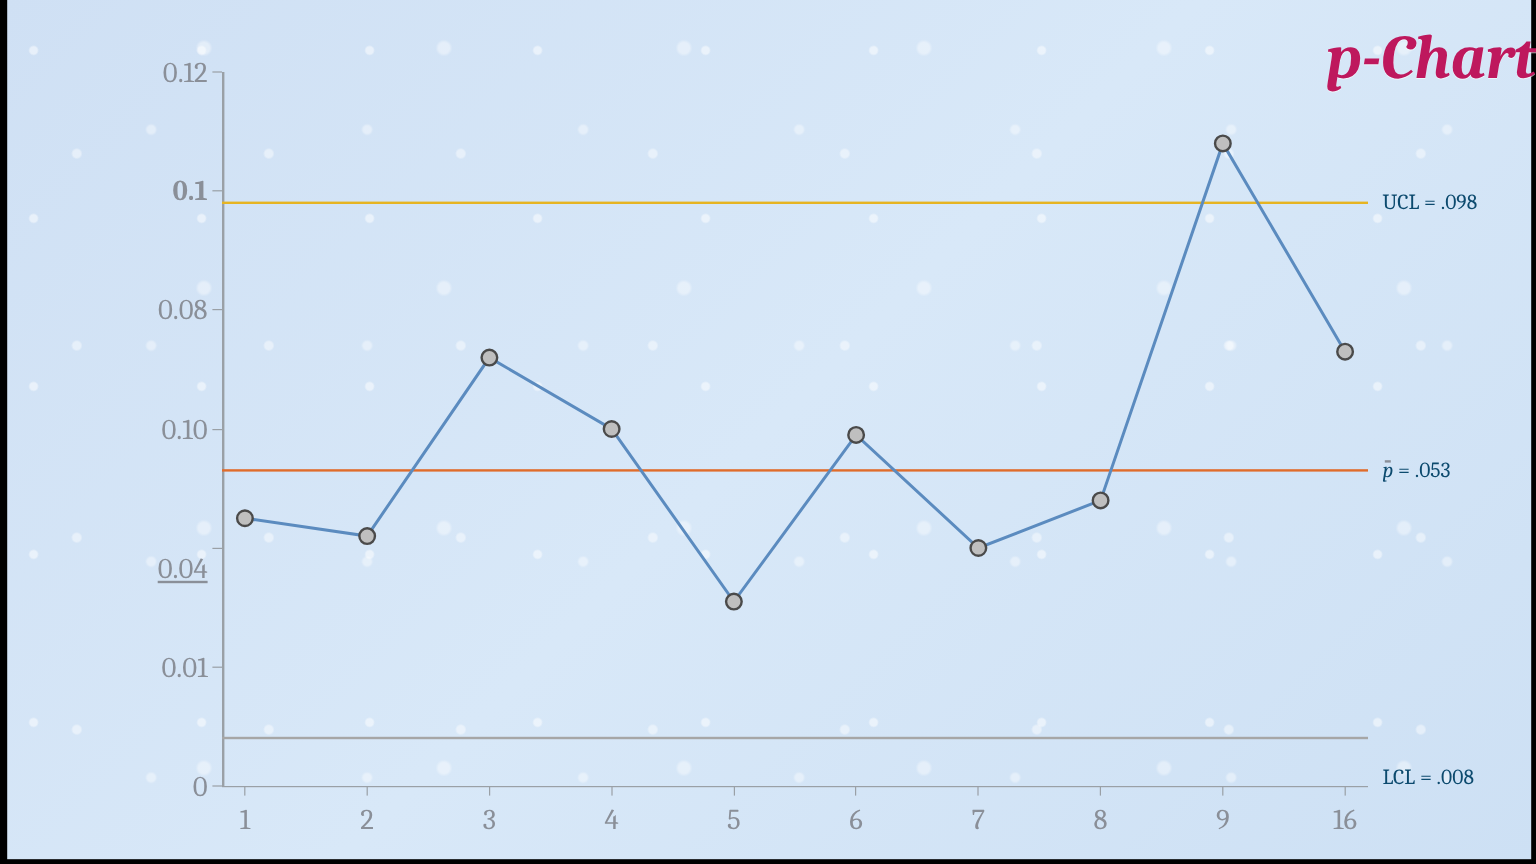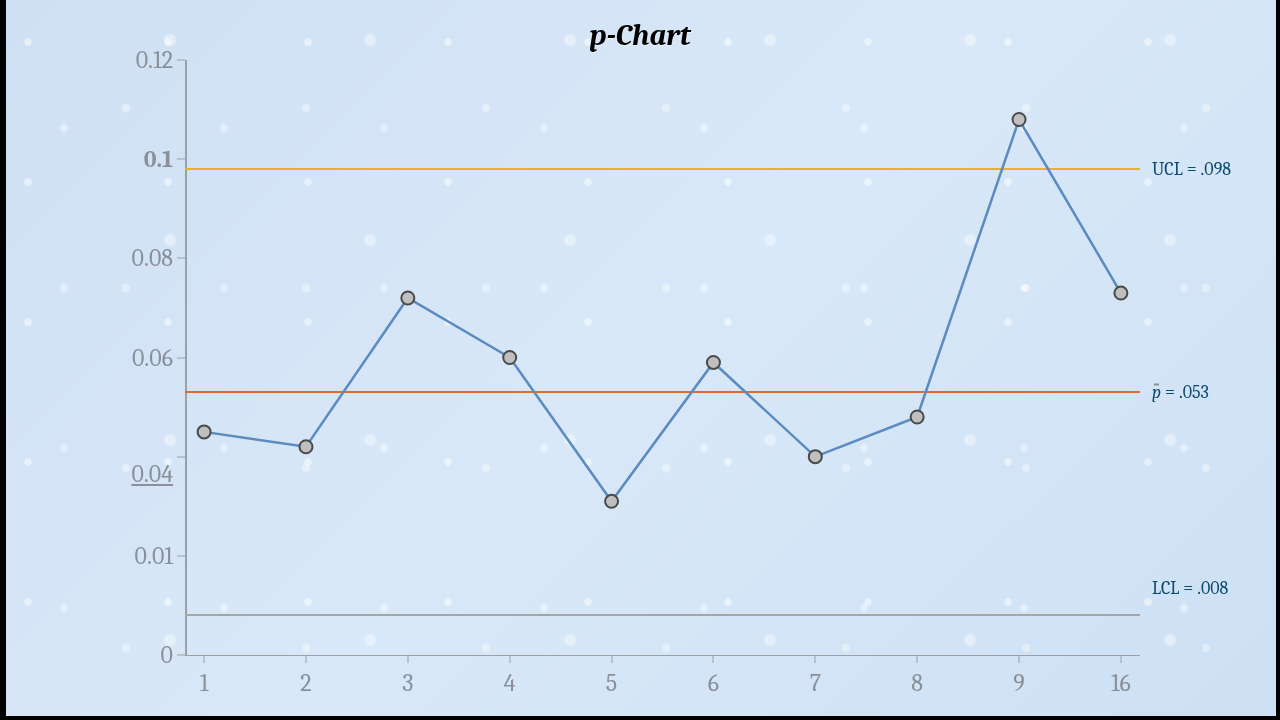--- a/index.html
+++ b/index.html
@@ -8,22 +8,22 @@
     background:
       radial-gradient(circle at 20% 30%, rgba(255,255,255,.5) 0 2%, transparent 3%) ,
       radial-gradient(circle at 70% 60%, rgba(255,255,255,.4) 0 2%, transparent 3%) ,
       radial-gradient(circle at 40% 80%, rgba(255,255,255,.45) 0 2%, transparent 3%) ,
       radial-gradient(circle at 85% 20%, rgba(255,255,255,.4) 0 2%, transparent 3%) ,
       linear-gradient(135deg,#cfe0f4 0%,#d8e8f8 50%,#cde0f4 100%);
     background-size:140px 140px,180px 180px,160px 160px,200px 200px,100% 100%;}
   .edge-l{position:absolute;left:0;top:0;bottom:0;width:6px;background:#000;}
   .edge-r{position:absolute;right:0;top:0;bottom:0;width:4px;background:#000;}
   .edge-b{position:absolute;left:0;right:0;bottom:0;height:4px;background:#000;}
-  .title{position:absolute;top:18px;left:0;right:0;text-align:center;
-    font-style:italic;font-weight:bold;font-size:30px;color:#000000;
+  .title{position:absolute;top:18px;left:0;right:0;text-align:right;
+    font-style:italic;font-weight:bold;font-size:52px;color:#be185d;
     text-shadow:0 1px 0 rgba(255,255,255,.6);}
   .plot{position:absolute;}
   .axis-line{position:absolute;background:#9aa0a6;}
   .tick-y{position:absolute;right:100%;margin-right:12px;transform:translateY(-50%);
     font-size:24px;color:#8a8f98;white-space:nowrap;}
   .tick-y-mark{position:absolute;right:100%;width:8px;height:1px;background:#9aa0a6;transform:translateY(-50%);}
   .tick-x{position:absolute;top:100%;margin-top:14px;transform:translateX(-50%);
     font-size:24px;color:#8a8f98;}
   .tick-x-mark{position:absolute;top:100%;width:1px;height:8px;background:#9aa0a6;transform:translateX(-50%);}
   .hline{position:absolute;left:0;right:0;height:2px;transform:translateY(-50%);}
@@ -46,21 +46,21 @@
 
 <div class="plot" id="plot" style="left: 185px; top: 60px; width: 955px; height: 595px;">
     <div class="axis-line" style="left: 0px; top: 0px; width: 1.5px; height: 595px;"></div>
     <div class="axis-line" style="left: 0px; top: 594.5px; height: 1.5px; width: 955px;"></div>
     <div class="tick-y" style="top: 595px;">0</div>
     <div class="tick-y-mark" style="top: 595px;"></div>
     <div class="tick-y" style="top: 495.833px;">0.01</div>
     <div class="tick-y-mark" style="top: 495.833px;"></div>
     <div class="tick-y" style="top: 414px; text-decoration: underline;">0.04</div>
     <div class="tick-y-mark" style="top: 396.667px;"></div>
-    <div class="tick-y" style="top: 297.5px;">0.06</div>
+    <div class="tick-y" style="top: 297.5px;">0.10</div>
     <div class="tick-y-mark" style="top: 297.5px;"></div>
     <div class="tick-y" style="top: 198.333px; margin-left: 21px;">0.08</div>
     <div class="tick-y-mark" style="top: 198.333px;"></div>
     <div class="tick-y" style="top: 99.1667px; font-weight: bold;">0.1</div>
     <div class="tick-y-mark" style="top: 99.1667px;"></div>
     <div class="tick-y" style="top: 0px;">0.12</div>
     <div class="tick-y-mark" style="top: 0px;"></div>
     <div class="tick-x" style="left: 19.1px;">1</div>
     <div class="tick-x-mark" style="left: 19.1px;"></div>
     <div class="tick-x" style="left: 120.967px;">2</div>
@@ -79,21 +79,21 @@
     <div class="tick-x-mark" style="left: 732.167px;"></div>
     <div class="tick-x" style="left: 834.033px;">9</div>
     <div class="tick-x-mark" style="left: 834.033px;"></div>
     <div class="tick-x" style="left: 935.9px;">16</div>
     <div class="tick-x-mark" style="left: 935.9px;"></div>
     <div class="hline" style="top: 109.083px; background: rgb(230, 180, 34);"></div>
     <div class="hlabel" style="top: 109.083px;">UCL = .098</div>
     <div class="hline" style="top: 332.208px; background: rgb(224, 108, 43);"></div>
     <div class="hlabel" style="top: 332.208px;"><span class="pbar">p</span> = .053</div>
     <div class="hline" style="top: 555.333px; background: rgb(166, 166, 166);"></div>
-    <div class="hlabel" style="top: 528px;">LCL = .008</div>
+    <div class="hlabel" style="top: 588px;">LCL = .008</div>
     <svg class="data" width="955" height="595">
       <path d="M 19.1 371.875 L 120.96666666666667 386.75 L 222.83333333333331 238 L 324.7 297.5 L 426.56666666666666 441.29166666666663 L 528.4333333333333 302.45833333333337 L 630.3 396.66666666666663 L 732.1666666666666 357 L 834.0333333333333 59.5 L 935.9 233.04166666666669" class="series-path"></path>
       <circle cx="19.1" cy="371.875" r="6.5" class="marker"></circle>
       <circle cx="120.96666666666667" cy="386.75" r="6.5" class="marker"></circle>
       <circle cx="222.83333333333331" cy="238" r="6.5" class="marker"></circle>
       <circle cx="324.7" cy="297.5" r="6.5" class="marker"></circle>
       <circle cx="426.56666666666666" cy="441.29166666666663" r="6.5" class="marker"></circle>
       <circle cx="528.4333333333333" cy="302.45833333333337" r="6.5" class="marker"></circle>
       <circle cx="630.3" cy="396.66666666666663" r="6.5" class="marker"></circle>
       <circle cx="732.1666666666666" cy="357" r="6.5" class="marker"></circle>

